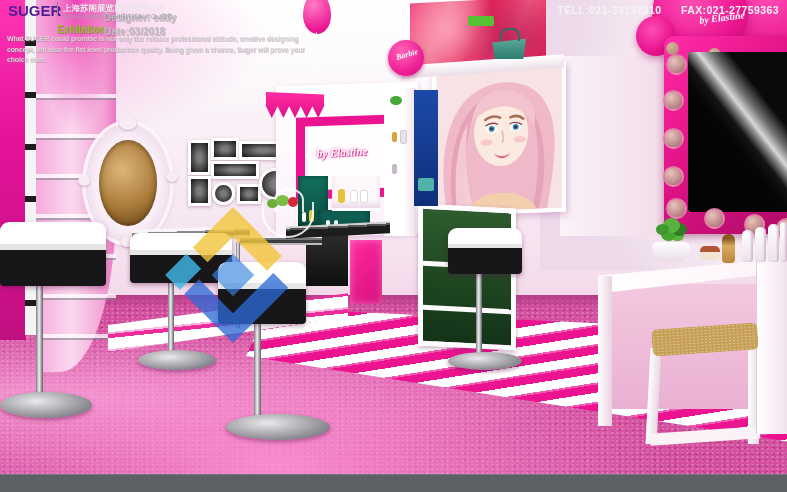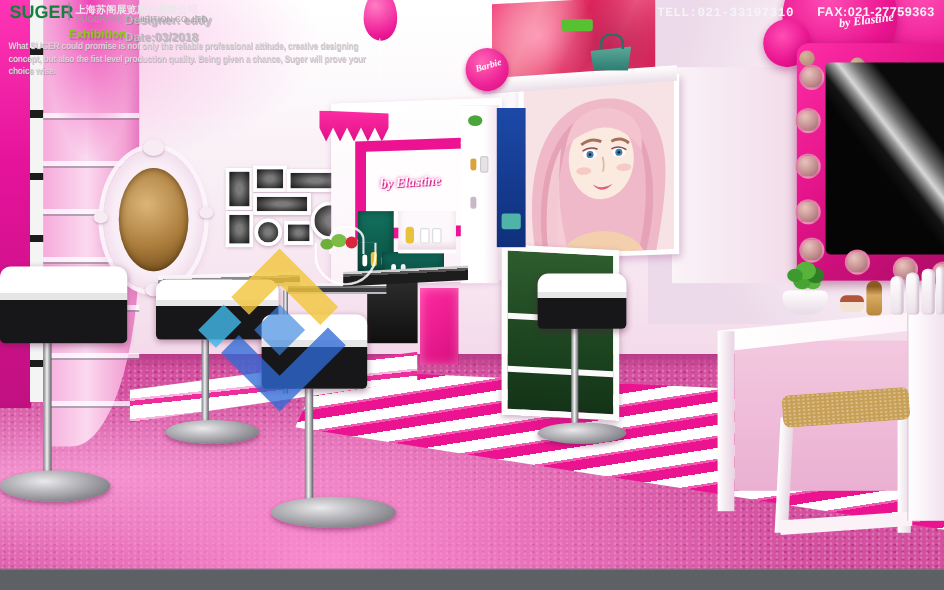--- a/index.html
+++ b/index.html
@@ -204,21 +204,21 @@
   .hd-date{left:104px;top:26px;z-index:40;font:bold 10px "Liberation Sans",sans-serif;color:#bfbdc0;
     text-shadow:1px 1px 0 rgba(90,80,90,.3);}
   .hd-desc{left:7px;top:34px;width:360px;z-index:40;font:bold 8px "Liberation Sans",sans-serif;
     color:#d8d2d6;line-height:10.5px;letter-spacing:-.2px;transform:scaleX(.88);transform-origin:left top;
     text-shadow:.5px .5px 0 rgba(120,100,115,.4);}
   .hd-desc span{display:block;white-space:nowrap;}
 
   
   .footer{left:0;top:474px;width:787px;height:18px;z-index:50;background:#5d6165;
     border-top:1px solid #74787c;}
-  .ft-logo{left:8px;top:2px;z-index:51;font:bold 15px "Liberation Sans",sans-serif;color:#15803d;}
+  .ft-logo{left:8px;top:2px;z-index:51;font:bold 15px "Liberation Sans",sans-serif;color:#4c1d95;}
   .ft-div{left:57px;top:2px;width:1px;height:15px;z-index:51;background:#8a8e92;}
   .ft-cn{left:63px;top:3px;z-index:51;font:bold 8.5px "Liberation Sans",sans-serif;color:#e8e8ea;}
   .ft-en{left:63px;top:13px;z-index:51;font:7px "Liberation Sans",sans-serif;color:#9fa2a6;}
   .ft-contacts{right:8px;top:4px;z-index:51;font:bold 10.5px "Liberation Sans",sans-serif;color:#f4f4f6;
     letter-spacing:.4px;}
   .ft-contacts span{margin-left:16px;}
 </style>
 </head>
 <body>
 
@@ -405,17 +405,17 @@
     <span>concept, but also the fist level production quality. Being given a chance, Suger will prove your</span>
     <span>choice wise.</span>
   </div>
 
   <div class="a footer"></div>
   <div class="a ft-logo">SUGER</div>
   <div class="a ft-div"></div>
   <div class="a ft-cn">上海苏阁展览展示有限公司</div>
   <div class="a ft-en">SUGER(SH) EXHIBITION CO.,LTD</div>
   <div class="a ft-contacts">
-    <span style="margin-left:5px;font-family:Liberation Mono, monospace;">TELL:021-33197310</span>
+    <span style="margin-left:5px;">TELL:021-33197310</span>
     <span>FAX:021-27759363</span>
   </div>
 
 </div>
 
 </body></html>

